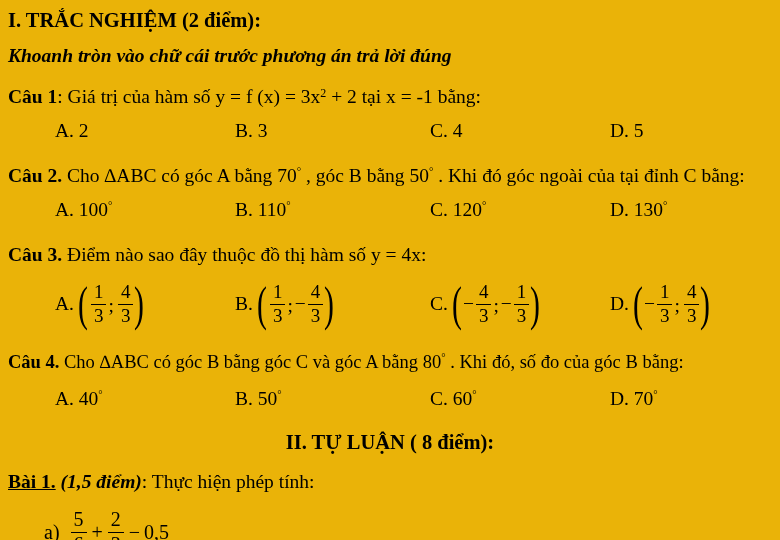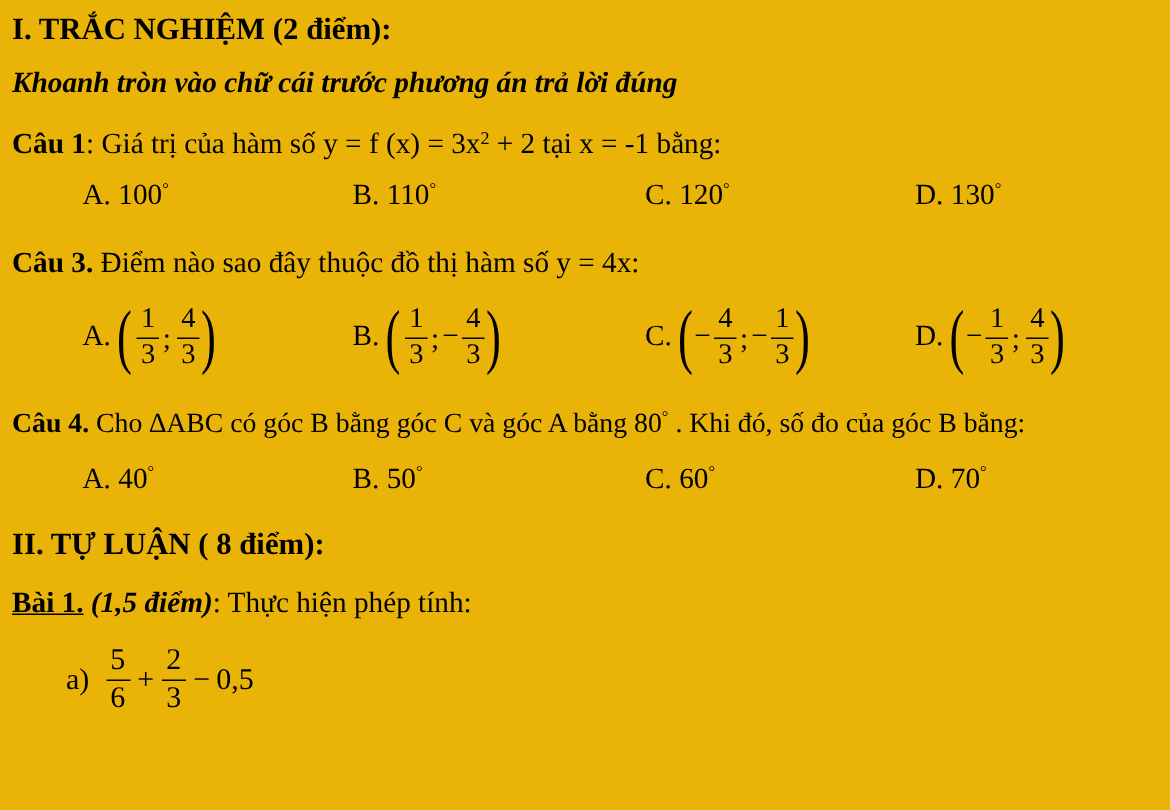--- a/index.html
+++ b/index.html
@@ -28,42 +28,49 @@
   sup.deg { font-size:11px; line-height:0; vertical-align:7px; }
   .fracrow { position:relative; height:60px; margin-top:6px; }
   .fopt { display:inline-flex; align-items:center; height:60px; }
   .olet { margin-right:4px; }
   .bp { font-size:48px; font-weight:400; line-height:0.9; display:inline-block; transform:scaleX(0.62); margin:0 -3px; }
   .fr { display:inline-flex; flex-direction:column; align-items:center; line-height:1.08; font-size:19px; margin:0 1px; }
   .fr .n { padding:0 3px 1px 3px; border-bottom:1.3px solid #000; }
   .fr .d { padding:1px 3px 0 3px; }
   .fsep { margin:4px 1px 0 1px; }
   .neg { margin:0 1px; }
-  .h2 { font-weight:bold; font-size:20.5px; line-height:26px; margin-top:14px; }
+  .h2 { font-weight:bold; font-size:20.5px; line-height:26px; margin-top:14px;text-align:center; }
   .bai { margin-top:13px; line-height:28px; }
   .bai .blabel { font-weight:bold; text-decoration:underline; }
   .bai .bpoints { font-weight:bold; font-style:italic; }
   .expr { display:flex; align-items:center; margin:8px 0 0 36px; height:56px; font-size:20px; }
   .expr .fr { font-size:20px; }
   .expr .op { margin:0 4px; }
   .expr .elabel { margin-right:10px; }
   .q4line { font-size:18.5px; }
 </style>
 </head>
 <body>
 
 <div class="doc">
 
   <div class="h1">I. TRẮC NGHIỆM (2 điểm):</div>
 
   <div class="instruction">Khoanh tròn vào chữ cái trước phương án trả lời đúng</div>
 
   <div class="qline"><span class="qlabel">Câu 1</span><span>: </span><span>Giá trị của hàm số </span><span class="math">y = f (x) = 3x</span><sup class="exp">2</sup><span class="math"> + 2</span><span> tại x = -1 bằng:</span></div>
 
+  <div class="optrow">
+    <span class="opt o1"><span>A.</span> <span>2</span></span>
+    <span class="opt o2"><span>B.</span> <span>3</span></span>
+    <span class="opt o3"><span>C.</span> <span>4</span></span>
+    <span class="opt o4"><span>D.</span> <span>5</span></span>
+  </div>
 
+  <div class="qline"><span class="qlabel">Câu 2.</span><span> Cho ∆ABC có góc A bằng </span><span>70</span><sup class="deg">°</sup><span> , góc B bằng </span><span>50</span><sup class="deg">°</sup><span> . Khi đó góc ngoài của tại đỉnh C bằng:</span></div>
 
   <div class="optrow">
     <span class="opt o1"><span>A.</span> <span>100</span><sup class="deg">°</sup></span>
     <span class="opt o2"><span>B.</span> <span>110</span><sup class="deg">°</sup></span>
     <span class="opt o3"><span>C.</span> <span>120</span><sup class="deg">°</sup></span>
     <span class="opt o4"><span>D.</span> <span>130</span><sup class="deg">°</sup></span>
   </div>
 
   <div class="qline"><span class="qlabel">Câu 3.</span><span> Điểm nào sao đây thuộc đồ thị hàm số y = 4x:</span></div>
 

